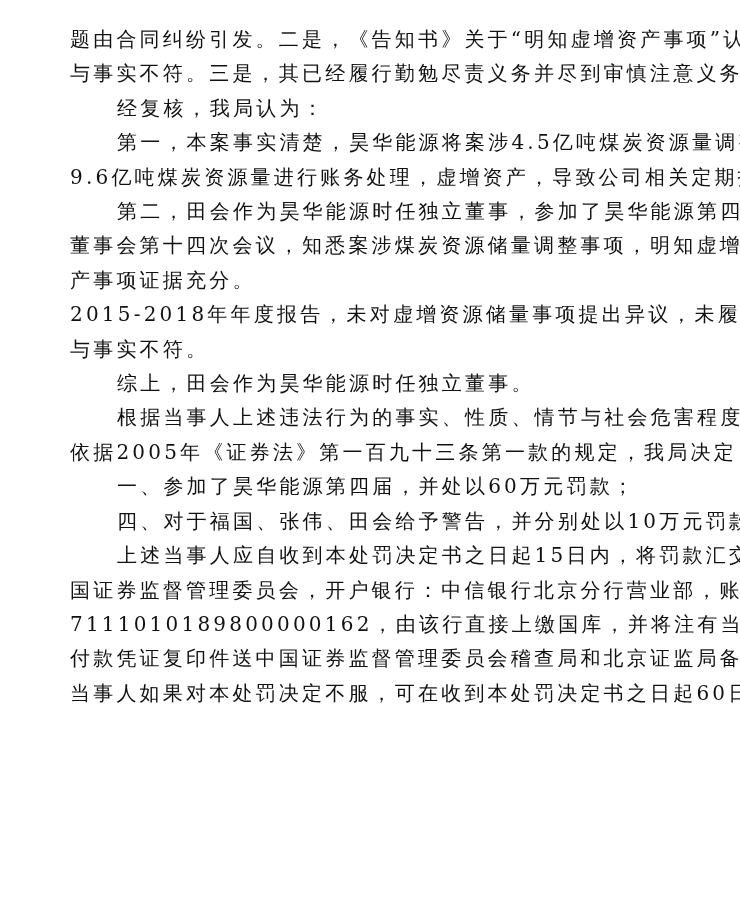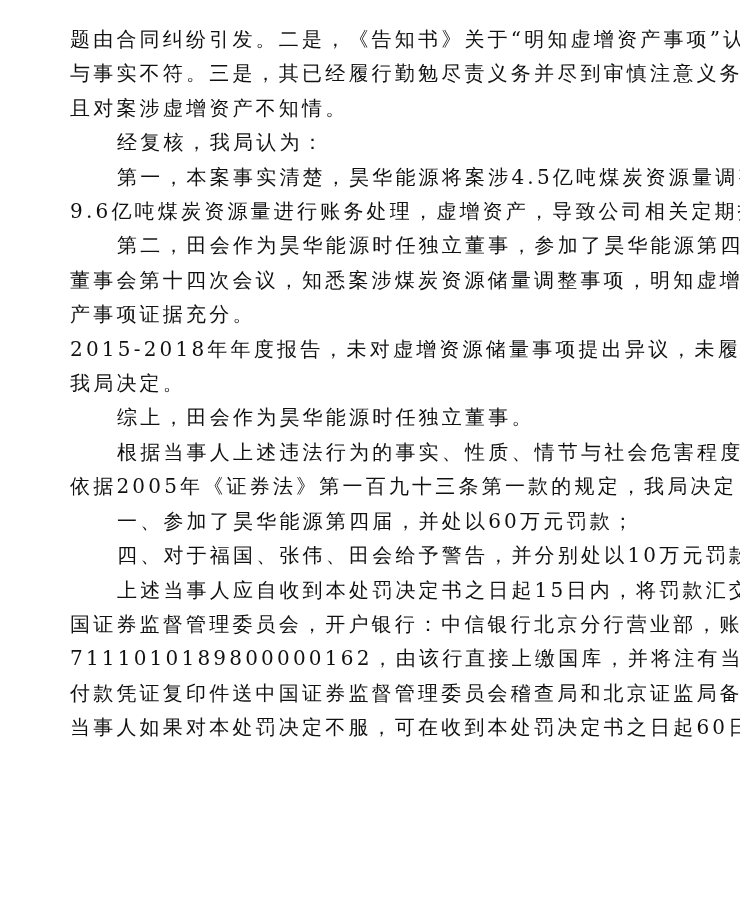--- a/index.html
+++ b/index.html
@@ -12,37 +12,36 @@
   .p { margin: 0; text-align: justify; text-align-last: left; letter-spacing: 3.2px; }
   .line { display: block; white-space: nowrap; letter-spacing: 3.2px; }
 </style>
 </head>
 <body>
 
 <div class="page">
   <div class="p">
     <span class="line">题由合同纠纷引发。二是，《告知书》关于“明知虚增资产事项”认定</span>
     <span class="line">与事实不符。三是，其已经履行勤勉尽责义务并尽到审慎注意义务，</span>
-    <span class="line">且对案涉虚增资产不知情。</span>
   </div>
   <div class="p">
     <span class="line" style="padding-left:47px">经复核，我局认为：</span>
   </div>
   <div class="p">
     <span class="line" style="padding-left:47px">第一，本案事实清楚，昊华能源将案涉4.5亿吨煤炭资源量调整为</span>
     <span class="line">9.6亿吨煤炭资源量进行账务处理，虚增资产，导致公司相关定期报告</span>
   </div>
   <div class="p">
     <span class="line" style="padding-left:47px">第二，田会作为昊华能源时任独立董事，参加了昊华能源第四届</span>
     <span class="line">董事会第十四次会议，知悉案涉煤炭资源储量调整事项，明知虚增资</span>
     <span class="line">产事项证据充分。</span>
   </div>
   <div class="p">
     <span class="line">2015-2018年年度报告，未对虚增资源储量事项提出异议，未履行勤勉</span>
-    <span class="line">我局决定。</span>
+    <span class="line">与事实不符。</span>
   </div>
   <div class="p">
     <span class="line" style="padding-left:47px">综上，田会作为昊华能源时任独立董事。</span>
   </div>
   <div class="p">
     <span class="line" style="padding-left:47px">根据当事人上述违法行为的事实、性质、情节与社会危害程度，</span>
     <span class="line">依据2005年《证券法》第一百九十三条第一款的规定，我局决定：</span>
   </div>
   <div class="p">
     <span class="line" style="padding-left:47px">一、参加了昊华能源第四届，并处以60万元罚款；</span>

